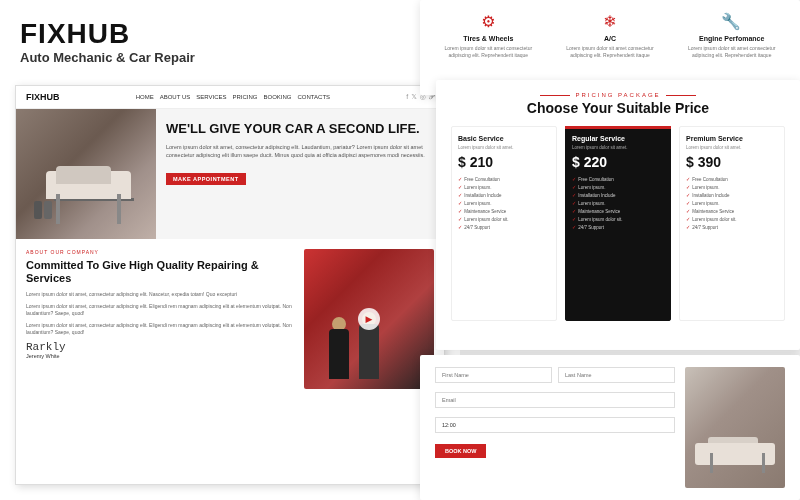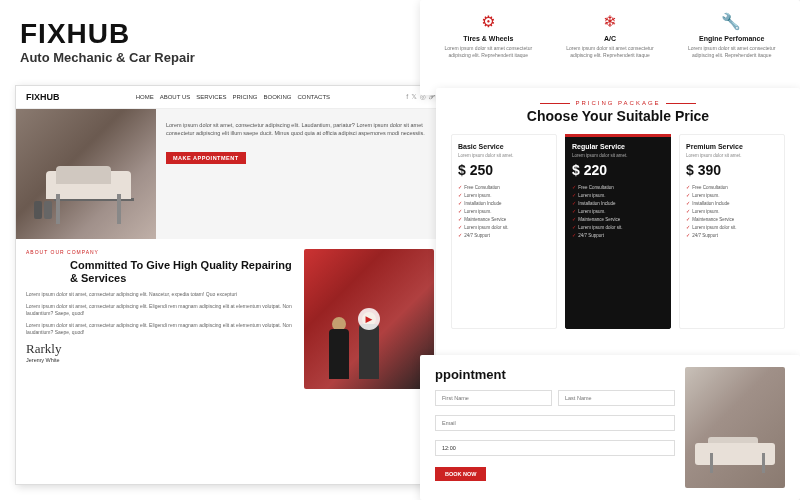--- a/index.html
+++ b/index.html
@@ -212,33 +212,32 @@
       text-transform: uppercase;
       letter-spacing: 1px;
       margin-bottom: 4px;
     }
     .mock-about-heading {
       font-size: 11px;
       font-weight: 900;
       color: #111;
       line-height: 1.2;
       margin-bottom: 6px;
-      margin-left: 44px;
     }
     .mock-about-para {
       font-size: 5px;
       color: #666;
       line-height: 1.5;
       margin-bottom: 4px;
     }
     .mock-signature {
       margin-top: 0;
-      font-size: 13px;
+      font-size: 11px;
       color: #333;
-      font-family: Liberation Serif, serif;
+      font-family: Liberation Mono, monospace;
     }
     .mock-sig-name {
       font-size: 5.5px;
       color: #333;
     }
 
     .mock-about-img {
       width: 130px;
       flex-shrink: 0;
       background: linear-gradient(135deg, #cc3333 0%, #992222 30%, #b04040 60%, #222 100%);
@@ -338,21 +337,21 @@
     }
     .service-desc {
       font-size: 5px;
       color: #777;
       line-height: 1.4;
     }
 
     
     .pricing-card {
       position: absolute;
-      top: 88px; right: 0;
+      top: 80px; right: 0;
       width: 364px;
       height: 270px;
       background: #fff;
       box-shadow: 0 2px 10px rgba(0,0,0,0.12);
       padding: 12px 15px;
       border-radius: 2px;
     }
     .pricing-label {
       text-align: center;
       font-size: 6px;
@@ -587,20 +586,21 @@
           <div class="lift-arm"></div>
           <div class="car-body"></div>
           <div class="car-roof"></div>
           <div class="lift-post"></div>
           <div class="lift-post2"></div>
           <div class="people-shape"></div>
           <div class="people-shape2"></div>
         </div>
       </div>
       <div class="mock-hero-text">
+        <div class="mock-hero-headline">WE'LL GIVE YOUR CAR A SECOND LIFE.</div>
         <div class="mock-hero-desc">Lorem ipsum dolor sit amet, consectetur adipiscing elit. Laudantium, pariatur? Lorem ipsum dolor sit amet consectetur adipiscing elit illum saepe ducit. Minus quod quia at officia adipisci aspernores modi necessiis.</div>
         <div class="mock-hero-btn">MAKE APPOINTMENT</div>
       </div>
     </div>
 
     <div class="mock-about">
       <div class="mock-about-text">
         <div class="mock-about-label">ABOUT OUR COMPANY</div>
         <div class="mock-about-heading">Committed To Give High Quality Repairing &amp; Services</div>
         <div class="mock-about-para">Lorem ipsum dolor sit amet, consectetur adipiscing elit. Nascetur, expedia totam! Quo excepturi</div>
@@ -641,21 +641,21 @@
   </div>
 
   <div class="pricing-card">
     <div class="pricing-label">PRICING PACKAGE</div>
     <div class="pricing-title">Choose Your Suitable Price</div>
     <div class="pricing-plans">
 
       <div class="plan">
         <div class="plan-name">Basic Service</div>
         <div class="plan-desc">Lorem ipsum dolor sit amet.</div>
-        <div class="plan-price">$ 250</div>
+        <div class="plan-price">$ 210</div>
         <div class="plan-feature"><span class="check-icon">✓</span> Free Consultation</div>
         <div class="plan-feature"><span class="check-icon">✓</span> Lorem ipsum.</div>
         <div class="plan-feature"><span class="check-icon">✓</span> Installation Include</div>
         <div class="plan-feature"><span class="check-icon">✓</span> Lorem ipsum.</div>
         <div class="plan-feature"><span class="check-icon">✓</span> Maintenance Service</div>
         <div class="plan-feature"><span class="check-icon">✓</span> Lorem ipsum dolor sit.</div>
         <div class="plan-feature"><span class="check-icon">✓</span> 24/7 Support</div>
       </div>
 
       <div class="plan highlighted">
@@ -682,21 +682,20 @@
         <div class="plan-feature"><span class="check-icon">✓</span> Lorem ipsum.</div>
         <div class="plan-feature"><span class="check-icon">✓</span> Maintenance Service</div>
         <div class="plan-feature"><span class="check-icon">✓</span> Lorem ipsum dolor sit.</div>
         <div class="plan-feature"><span class="check-icon">✓</span> 24/7 Support</div>
       </div>
     </div>
   </div>
 
   <div class="appointment-card">
     <div class="appointment-form">
-      <div class="appointment-title">ppointment</div>
       <div class="form-row">
         <input class="form-input" placeholder="First Name" type="text" style="">
         <input class="form-input" placeholder="Last Name" type="text" style="">
       </div>
       <input class="form-input-full" placeholder="Email" type="email" style="">
       <input class="form-select" value="12:00" type="text" style="">
       <button class="form-btn">BOOK NOW</button>
     </div>
     <div class="appointment-img">
       <div class="appt-car">

